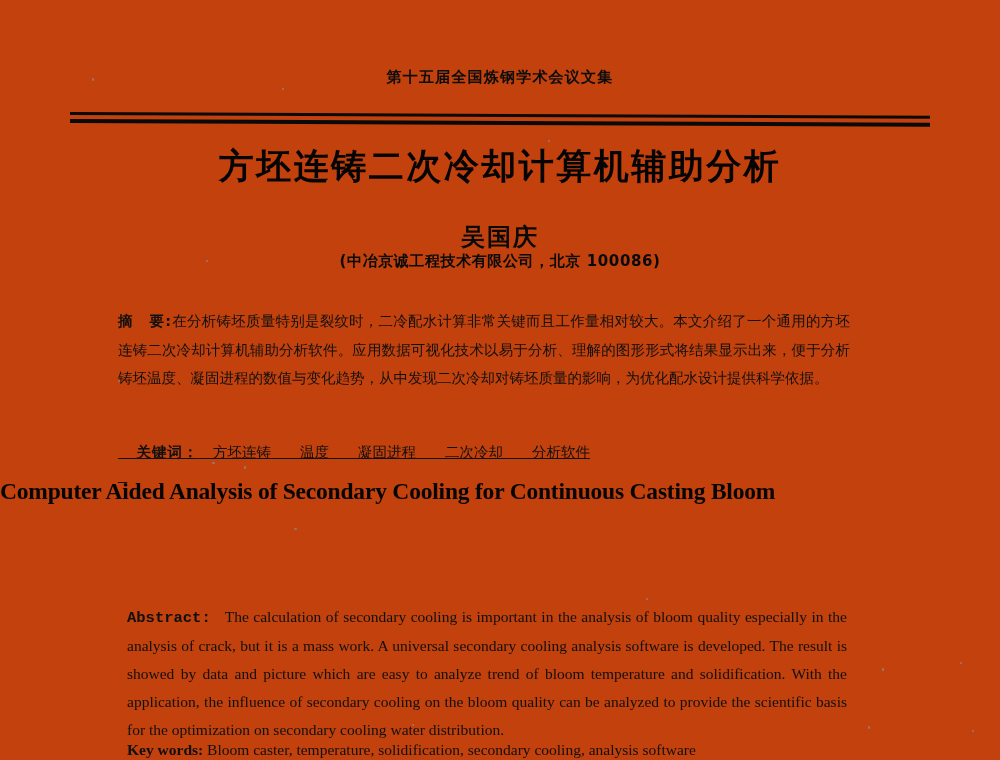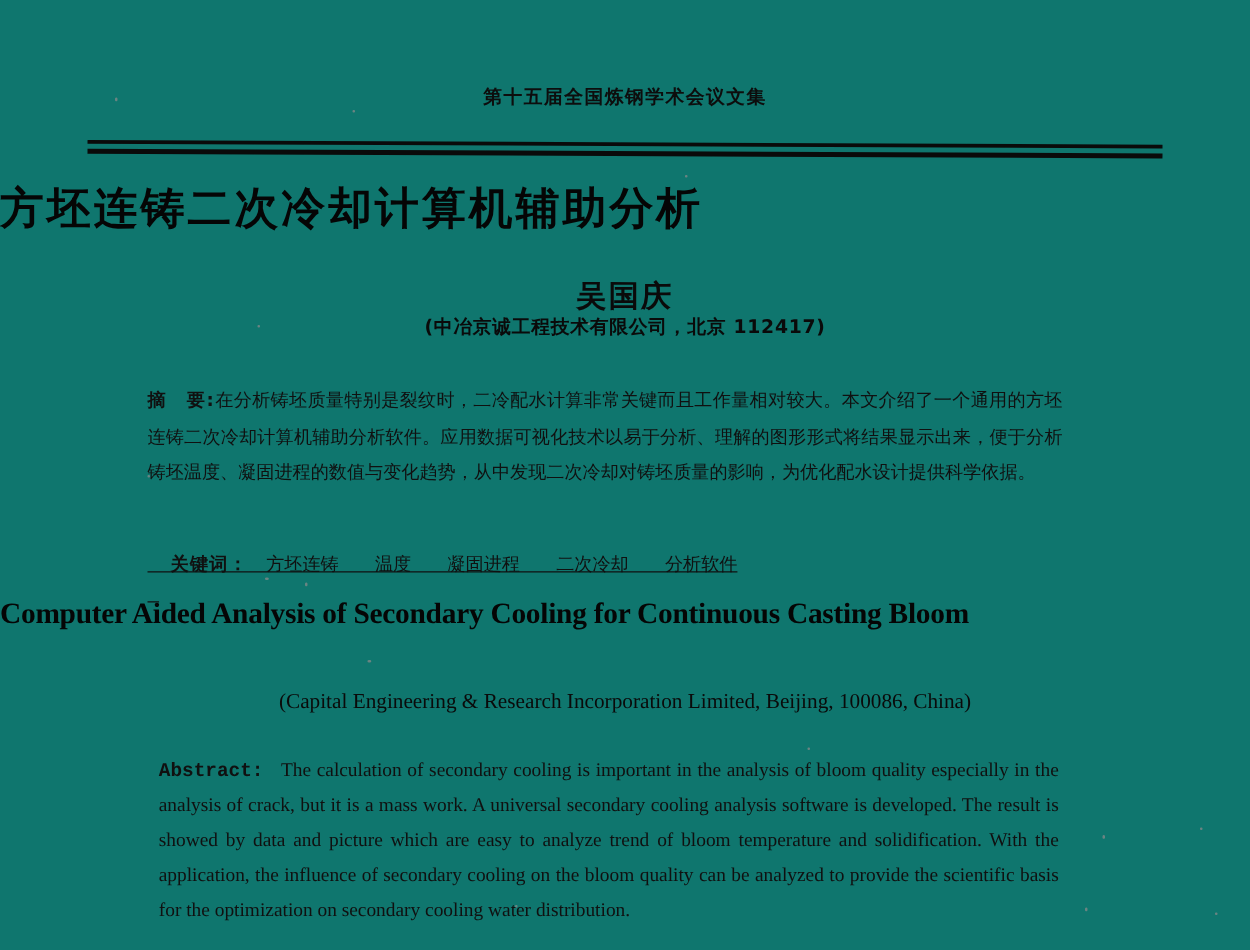--- a/index.html
+++ b/index.html
@@ -16,21 +16,21 @@
     color: #080808;
     position: relative;
     -webkit-font-smoothing: none;
   }
 
   .page {
     position: absolute;
     inset: 0;
     width: 1000px;
     height: 760px;
-    background: #0f766e;
+    background: #c2410c;
   }
 
   
   .running-head {
     position: absolute;
     top: 68px;
     left: 0;
     width: 1000px;
     text-align: center;
     font-family: "DejaVu Sans", "Liberation Sans", sans-serif;
@@ -58,21 +58,21 @@
   }
   .rule.top    { top: 0px; height: 3px; }
   .rule.bottom { top: 7px; height: 4px; }
 
   
   .cn-title {
     position: absolute;
     top: 143px;
     left: 0;
     width: 1000px;
-    text-align: left;
+    text-align: center;
     font-family: "DejaVu Sans", "Liberation Sans", sans-serif;
     font-weight: 700;
     font-size: 35px;
     letter-spacing: 2.5px;
     color: #050505;
   }
   .cn-author {
     position: addsolute;
     position: absolute;
     top: 205px;
@@ -210,39 +210,41 @@
 
   <div class="rule-wrap">
     <div class="rule top"></div>
     <div class="rule bottom"></div>
   </div>
 
   <div class="cn-title">方坯连铸二次冷却计算机辅助分析</div>
 
   <div class="cn-author">吴国庆</div>
 
-  <div class="cn-affil">(中冶京诚工程技术有限公司，北京  112417)</div>
+  <div class="cn-affil">(中冶京诚工程技术有限公司，北京  100086)</div>
 
   <div class="cn-abstract">
     <span class="lbl">摘　要:</span><span>在分析铸坯质量特别是裂纹时，二冷配水计算非常关键而且工作量相对较大。本文介绍了一个通用的方坯连铸二次冷却计算机辅助分析软件。应用数据可视化技术以易于分析、理解的图形形式将结果显示出来，便于分析铸坯温度、凝固进程的数值与变化趋势，从中发现二次冷却对铸坯质量的影响，为优化配水设计提供科学依据。</span>
   </div>
 
   <div class="cn-keywords">
     <span class="lbl">关键词：</span><span>　方坯连铸　　温度　　凝固进程　　二次冷却　　分析软件</span>
   </div>
 
   <div class="en-title">Computer Aided Analysis of Secondary Cooling for Continuous Casting Bloom</div>
 
 
-  <div class="en-affil">(Capital Engineering &amp; Research Incorporation Limited, Beijing, 100086, China)</div>
 
   <div class="en-abstract">
     <span class="lbl">Abstract:</span><span class="gap"></span><span>The calculation of secondary cooling is important in the analysis of bloom quality especially in the analysis of crack, but it is a mass work. A universal secondary cooling analysis software is developed. The result is showed by data and picture which are easy to analyze trend of bloom temperature and solidification. With the application, the influence of secondary cooling on the bloom quality can be analyzed to provide the scientific basis for the optimization on secondary cooling water distribution.</span>
   </div>
 
+  <div class="en-keywords">
+    <span class="lbl">Key words:</span><span> Bloom caster, temperature, solidification, secondary cooling, analysis software</span>
+  </div>
 
   <div class="speck" style="left:92px;  top:78px;  width:2px; height:3px;"></div>
   <div class="speck" style="left:282px; top:88px;  width:2px; height:2px;"></div>
   <div class="speck" style="left:470px; top:258px; width:2px; height:2px;"></div>
   <div class="speck" style="left:206px; top:260px; width:2px; height:2px;"></div>
   <div class="speck" style="left:212px; top:462px; width:3px; height:2px;"></div>
   <div class="speck" style="left:244px; top:466px; width:2px; height:3px;"></div>
   <div class="speck" style="left:294px; top:528px; width:3px; height:2px;"></div>
   <div class="speck" style="left:118px; top:380px; width:2px; height:2px;"></div>
   <div class="speck" style="left:882px; top:668px; width:2px; height:3px;"></div>

